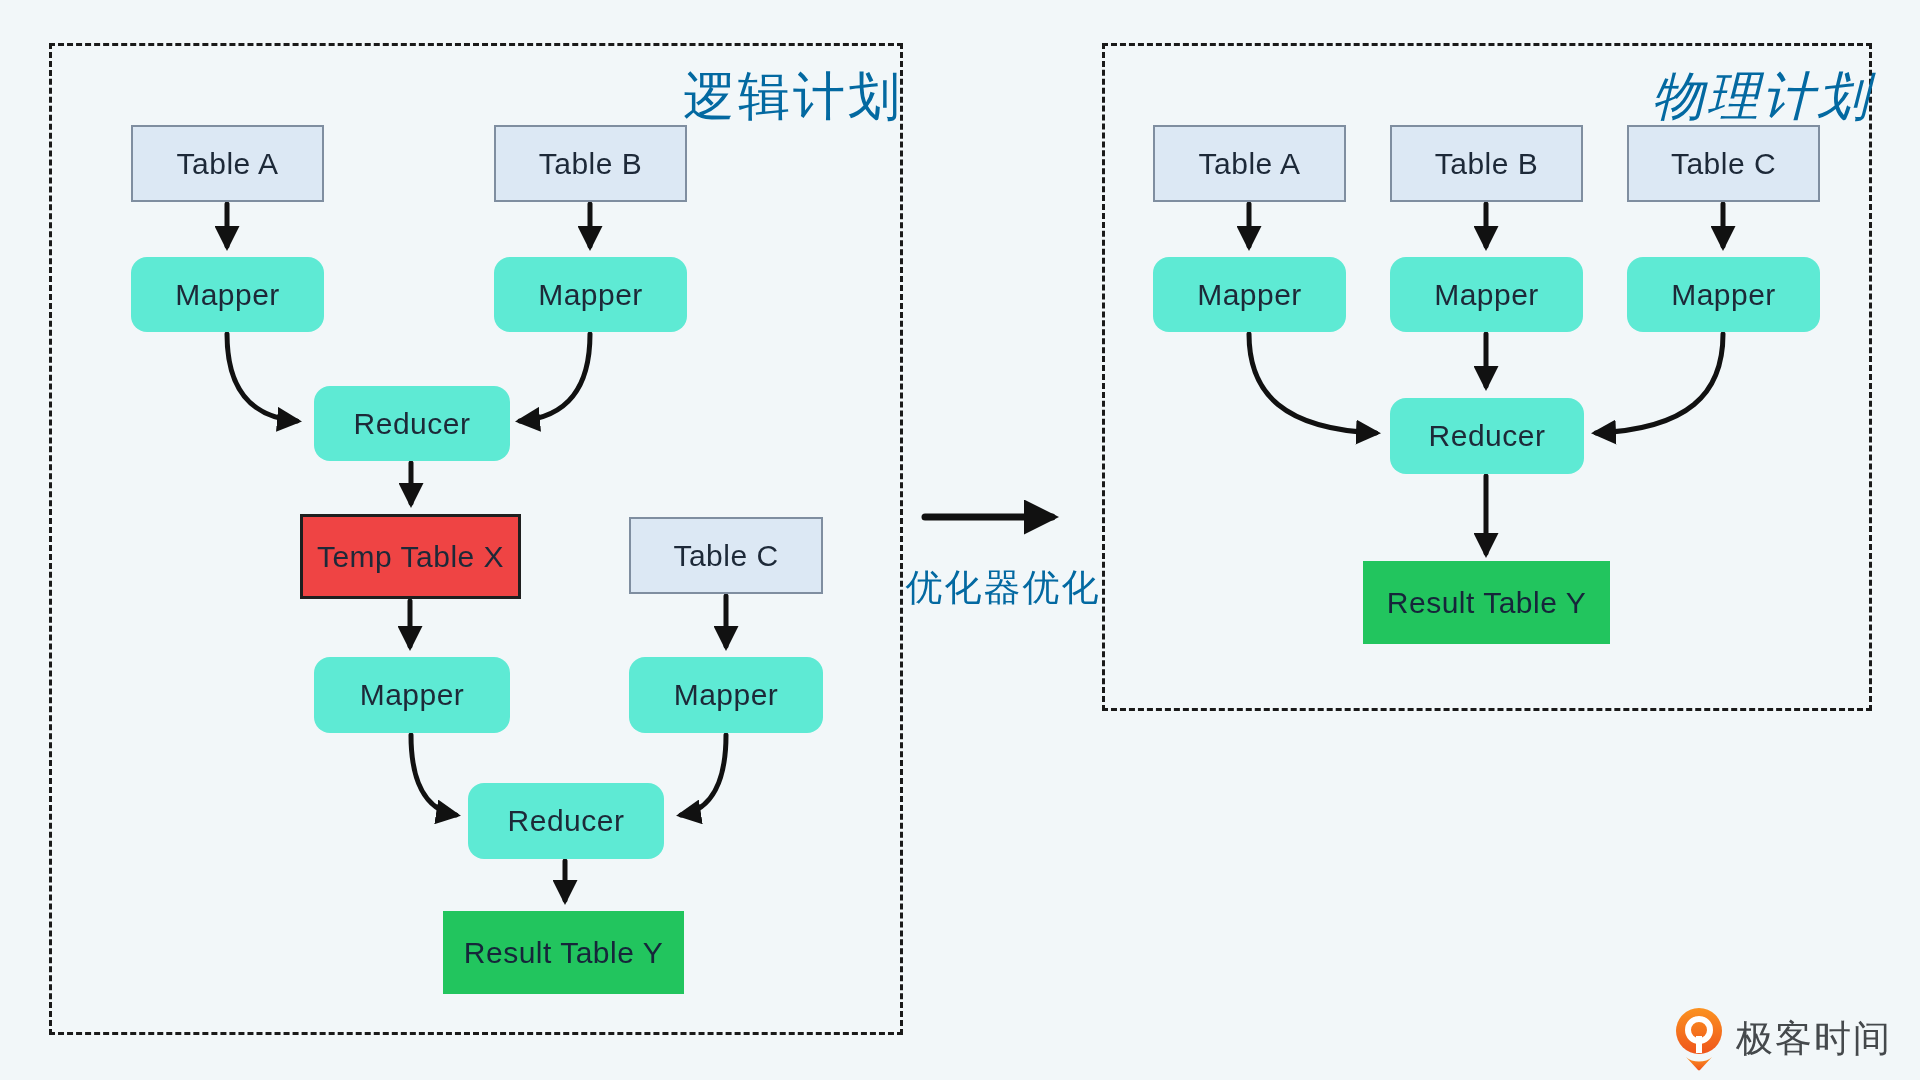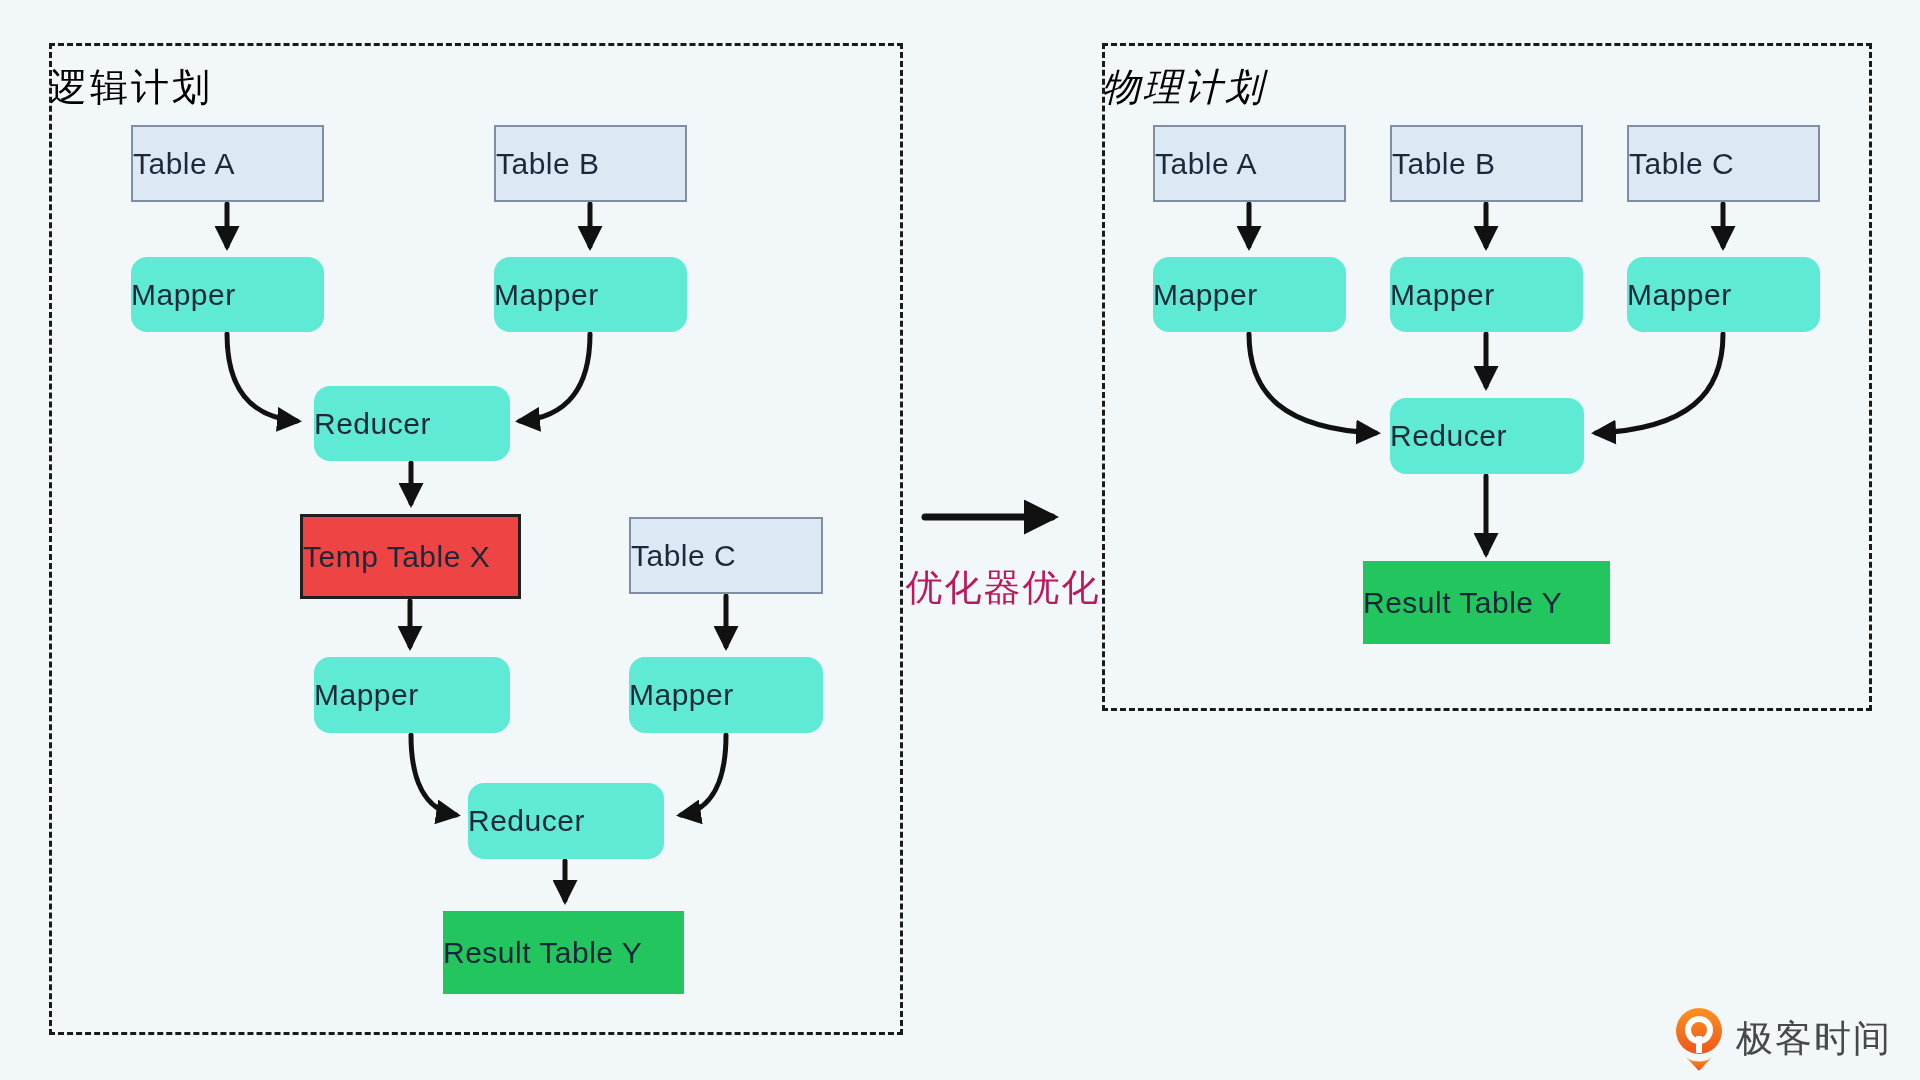--- a/index.html
+++ b/index.html
@@ -1,36 +1,36 @@
 <!DOCTYPE html>
 <html><head>
 <meta charset="utf-8">
 <style>
   * { margin:0; padding:0; box-sizing:border-box; }
   html,body { width:1920px; height:1080px; overflow:hidden; }
   body { font-family:"Liberation Sans","DejaVu Sans",sans-serif; background:#f2f7f9; position:relative; }
   .canvas { position:absolute; left:0; top:0; width:1920px; height:1080px; }
 
   .panel { position:absolute; border:3px dashed #1a1a1a; background:transparent; }
-  .panel-title { position:absolute; text-align:left; font-size:38px; color:#000000;
+  .panel-title { position:absolute; text-align:right; font-size:52px; color:#0369a1;
                  letter-spacing:3px; font-weight:400; }
 
-  .node { position:absolute; display:flex; align-items:center; 
+  .node { position:absolute; display:flex; align-items:center; justify-content:center;
           font-size:30px; color:#1d2938; letter-spacing:0.5px; }
   .node.table   { background:#dce8f4; border:2px solid #7f8ea0; }
   .node.process { background:#5eead4; border:none; border-radius:16px; }
   .node.temp    { background:#ef4444; border:3px solid #1f1f1f; }
   .node.result  { background:#22c55e; border:none; color:#16263a; }
 
   svg.arrows { position:absolute; left:0; top:0; width:1920px; height:1080px; pointer-events:none; }
   .arrow-path { fill:none; stroke:#111111; stroke-width:5; stroke-linecap:round; }
   .arrow-path.big { stroke-width:7; }
 
   .transform-label { position:absolute; left:903px; top:563px; width:200px; text-align:center;
-                     font-size:37px; color:#be185d; letter-spacing:2px; }
+                     font-size:37px; color:#0369a1; letter-spacing:2px; }
 
   .logo { position:absolute; left:1672px; top:1006px; display:flex; align-items:center; gap:10px; }
   .logo-text { font-size:37px; color:#45494c; font-weight:500; letter-spacing:2px; }
 </style>
 </head>
 <body>
 
 <div class="canvas">
 
   <svg class="arrows" viewBox="0 0 1920 1080">

